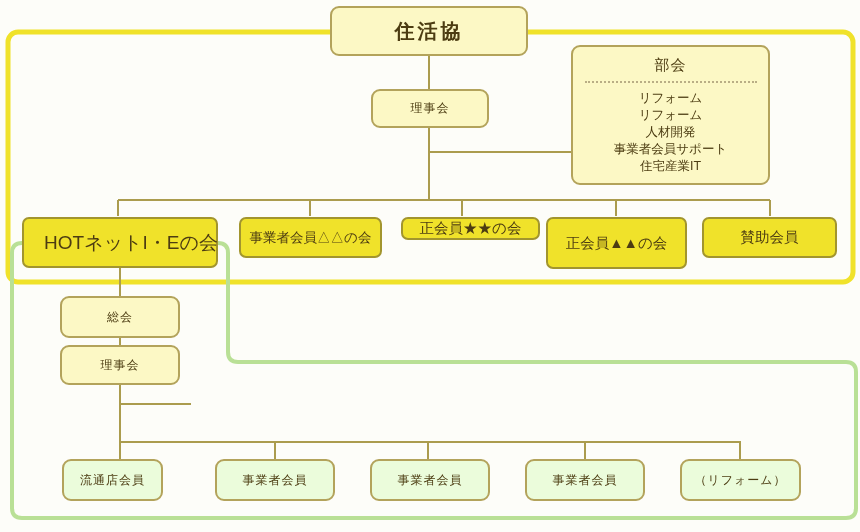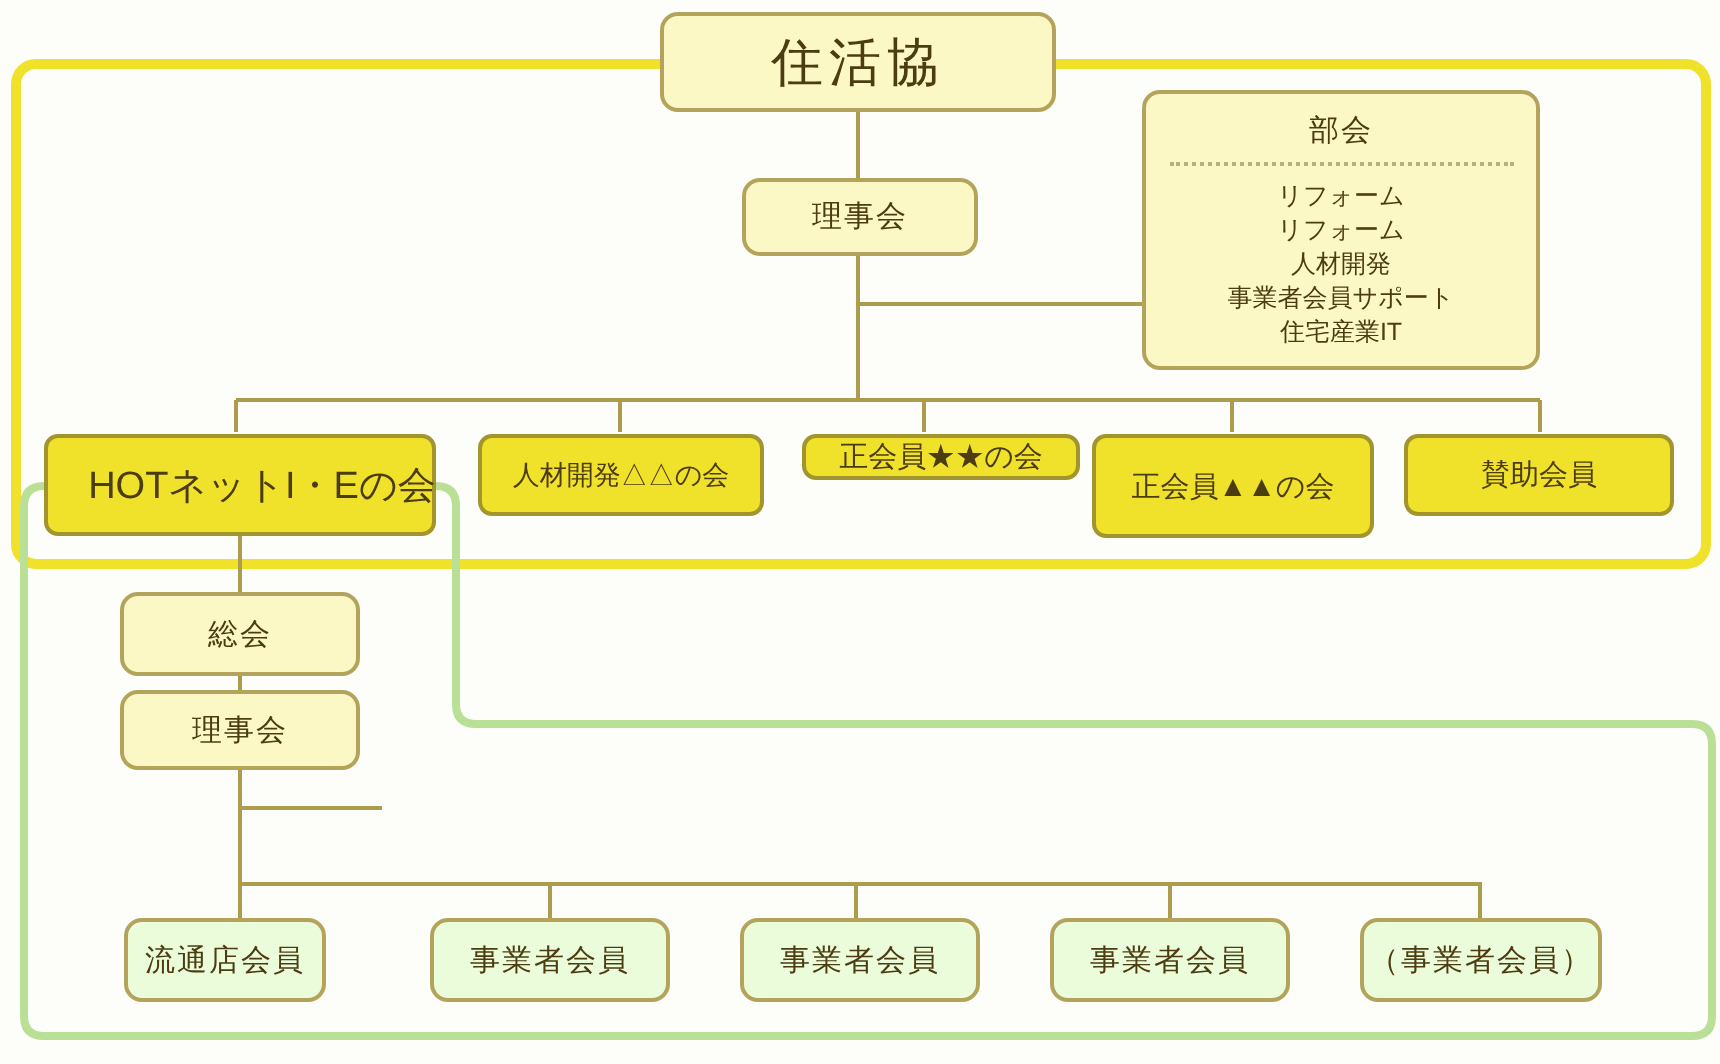--- a/index.html
+++ b/index.html
@@ -27,23 +27,23 @@
     position:absolute;z-index:2;display:flex;align-items:center;justify-content:center;
     box-sizing:border-box;text-align:center;color:var(--text);white-space:nowrap;
   }
   .pale{background:var(--pale-box-bg);border:2px solid var(--pale-box-border);border-radius:9px;}
   .bright{background:var(--bright-box-bg);border:2px solid var(--bright-box-border);border-radius:7px;}
   .greenbox{background:var(--green-box-bg);border:2px solid var(--green-box-border);border-radius:9px;}
   .panel{flex-direction:column;justify-content:flex-start;padding-top:9px;}
   .panel .panel-title{font-size:15px;letter-spacing:1px;}
   .panel .divider{width:172px;border-top:2px dotted var(--divider);margin:6px 0 7px 0;}
   .panel .panel-item{font-size:12.5px;line-height:17px;}
-  .fs21{font-size:26px;letter-spacing:3px;}
+  .fs21{font-size:20px;letter-spacing:3px;font-weight:bold;}
   .fs19{font-size:19px;}
-  .fs15{font-size:15px;letter-spacing:1px;}
+  .fs15{font-size:12px;letter-spacing:1px;}
   .fs145{font-size:14.5px;}
   .fs135{font-size:13.5px;}
 </style>
 </head>
 <body>
 
 <div class="stage">
 
   <svg class="wires" width="860" height="532" viewBox="0 0 860 532">
     <rect x="8" y="32" width="845" height="250" rx="10" fill="none" style="stroke:var(--yellow-frame)" stroke-width="5"></rect>
@@ -61,36 +61,36 @@
     <div class="divider"></div>
     <div class="panel-item">リフォーム</div>
     <div class="panel-item">リフォーム</div>
     <div class="panel-item">人材開発</div>
     <div class="panel-item">事業者会員サポート</div>
     <div class="panel-item">住宅産業IT</div>
   </div>
 
   <div class="box bright fs19" style="left:22px;top:217px;width:196px;height:51px;padding-left:22px;">HOTネットI・Eの会</div>
 
-  <div class="box bright fs135" style="left:239px;top:217px;width:143px;height:41px;">人材開発△△の会</div>
+  <div class="box bright fs135" style="left:239px;top:217px;width:143px;height:41px;">事業者会員△△の会</div>
 
   <div class="box bright fs145" style="left:401px;top:217px;width:139px;height:23px;">正会員★★の会</div>
 
   <div class="box bright fs145" style="left:546px;top:217px;width:141px;height:52px;">正会員▲▲の会</div>
 
   <div class="box pale fs15" style="left:60px;top:296px;width:120px;height:42px;">総会</div>
 
   <div class="box bright fs145" style="left:702px;top:217px;width:135px;height:41px;">賛助会員</div>
 
   <div class="box pale fs15" style="left:60px;top:345px;width:120px;height:40px;">理事会</div>
 
 
   <div class="box greenbox fs15" style="left:62px;top:459px;width:101px;height:42px;">流通店会員</div>
 
   <div class="box greenbox fs15" style="left:215px;top:459px;width:120px;height:42px;">事業者会員</div>
 
   <div class="box greenbox fs15" style="left:370px;top:459px;width:120px;height:42px;">事業者会員</div>
 
   <div class="box greenbox fs15" style="left:525px;top:459px;width:120px;height:42px;">事業者会員</div>
 
-  <div class="box greenbox fs15" style="left:680px;top:459px;width:121px;height:42px;">（事業者会員）</div>
+  <div class="box greenbox fs15" style="left:680px;top:459px;width:121px;height:42px;">（リフォーム）</div>
 
 </div>
 
 </body></html>

